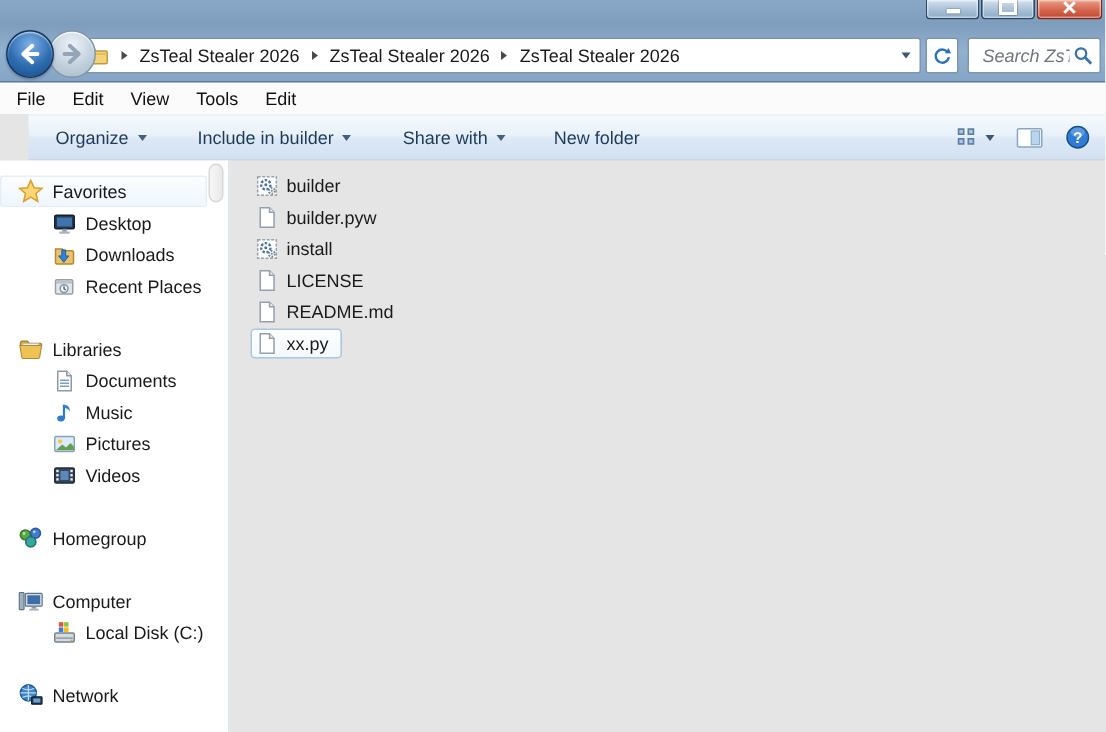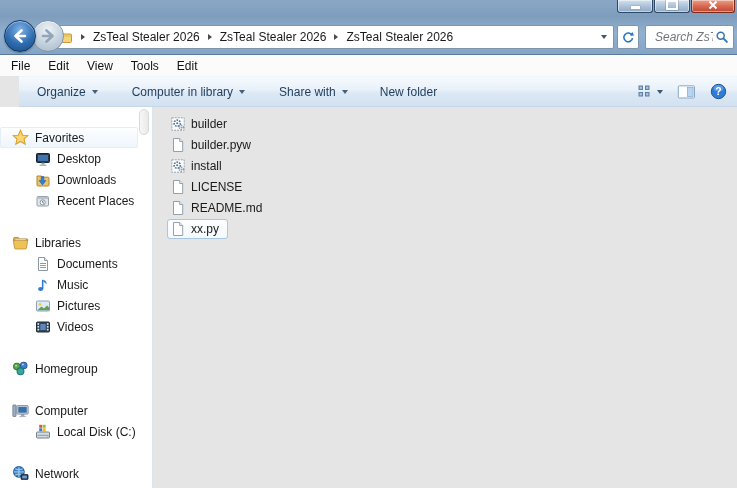--- a/index.html
+++ b/index.html
@@ -53,21 +53,21 @@
     border-top:1px solid #eef4fa;border-bottom:1px solid #c7d7e8;color:#1e3c5a;margin-left:19px;}
   .tb-btn{display:flex;align-items:center;gap:6px;padding:4px 10px;border-radius:3px;}
   .tb-btn .tri-down{border-top-color:#44607c;}
   .tb-sp1{width:14px;}.tb-sp2{width:14px;}.tb-sp3{width:12px;}
   .tb-right{margin-left:auto;display:flex;align-items:center;gap:14px;padding-right:2px;}
   .tb-icon-btn{display:flex;align-items:center;gap:5px;}
 
   
   .content{display:flex;height:381px;}
   .sidebar{width:153px;box-sizing:border-box;border-right:1px solid #d9e4ef;position:relative;
-    padding-top:20px;background:#fff;flex:none;}
+    padding-top:10px;background:#fff;flex:none;}
   .side-row{height:21px;display:flex;align-items:center;gap:6px;box-sizing:border-box;}
   .side-h{padding-left:12px;}
   .side-c{padding-left:35px;}
   .side-gap{margin-top:21px;}
   .side-row svg{flex:none;}
   .side-hl{background:linear-gradient(180deg,#fdfeff,#eef6fd);border:1px solid #e4eefa;border-radius:2px;
     margin-right:14px;padding-left:11px;height:21px;}
   .side-scroll{position:absolute;right:3px;top:2px;width:10px;height:26px;border-radius:5px;
     background:linear-gradient(90deg,#f7f7f7,#e9e9e9);border:1px solid #d8d8d8;box-sizing:border-box;}
 
@@ -154,21 +154,21 @@
     <span class="menu-item">Edit</span>
   </div>
 
   <div class="toolbar">
     <div class="tb-btn">
       <span>Organize</span>
       <span class="tri-down"></span>
     </div>
     <span class="tb-sp1"></span>
     <div class="tb-btn">
-      <span>Computer in library</span>
+      <span>Include in builder</span>
       <span class="tri-down"></span>
     </div>
     <span class="tb-sp2"></span>
     <div class="tb-btn">
       <span>Share with</span>
       <span class="tri-down"></span>
     </div>
     <span class="tb-sp3"></span>
     <div class="tb-btn">
       <span>New folder</span>

